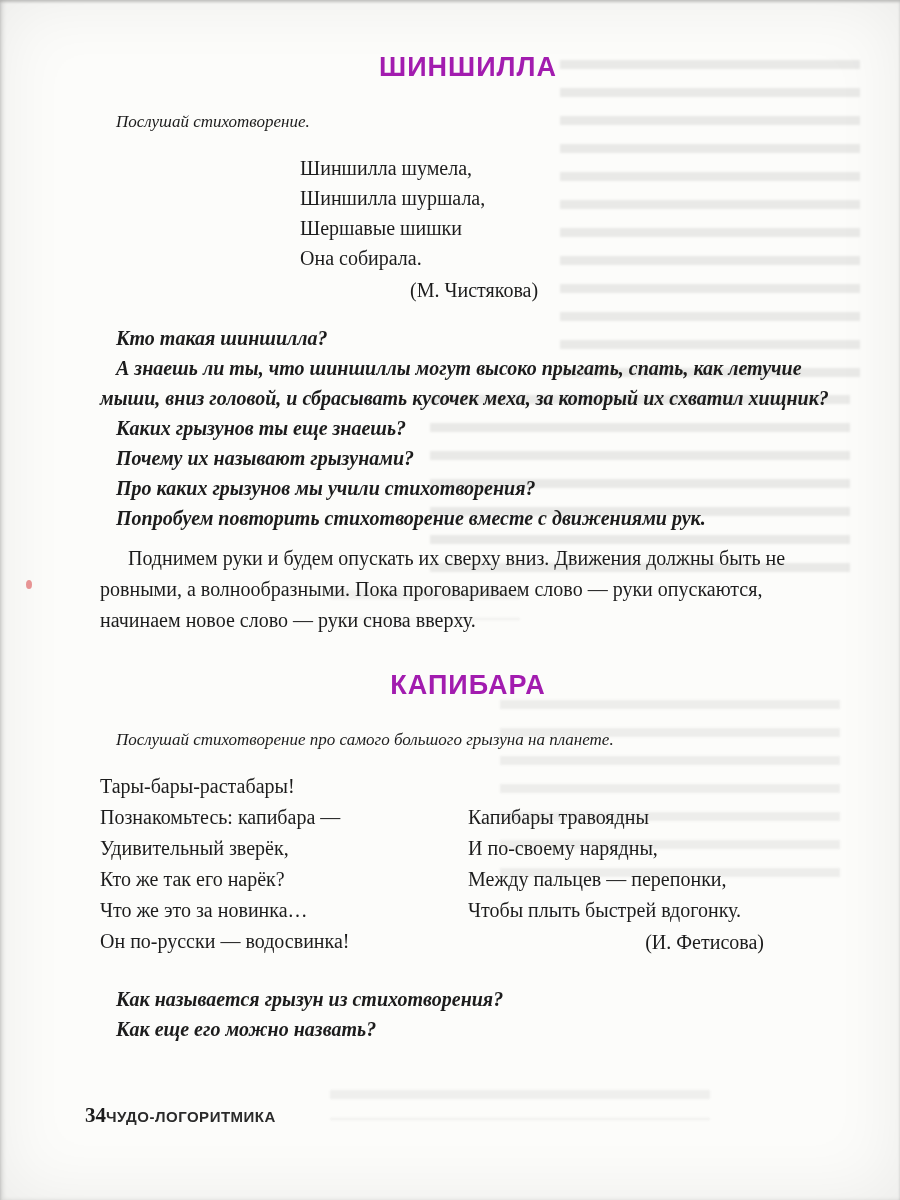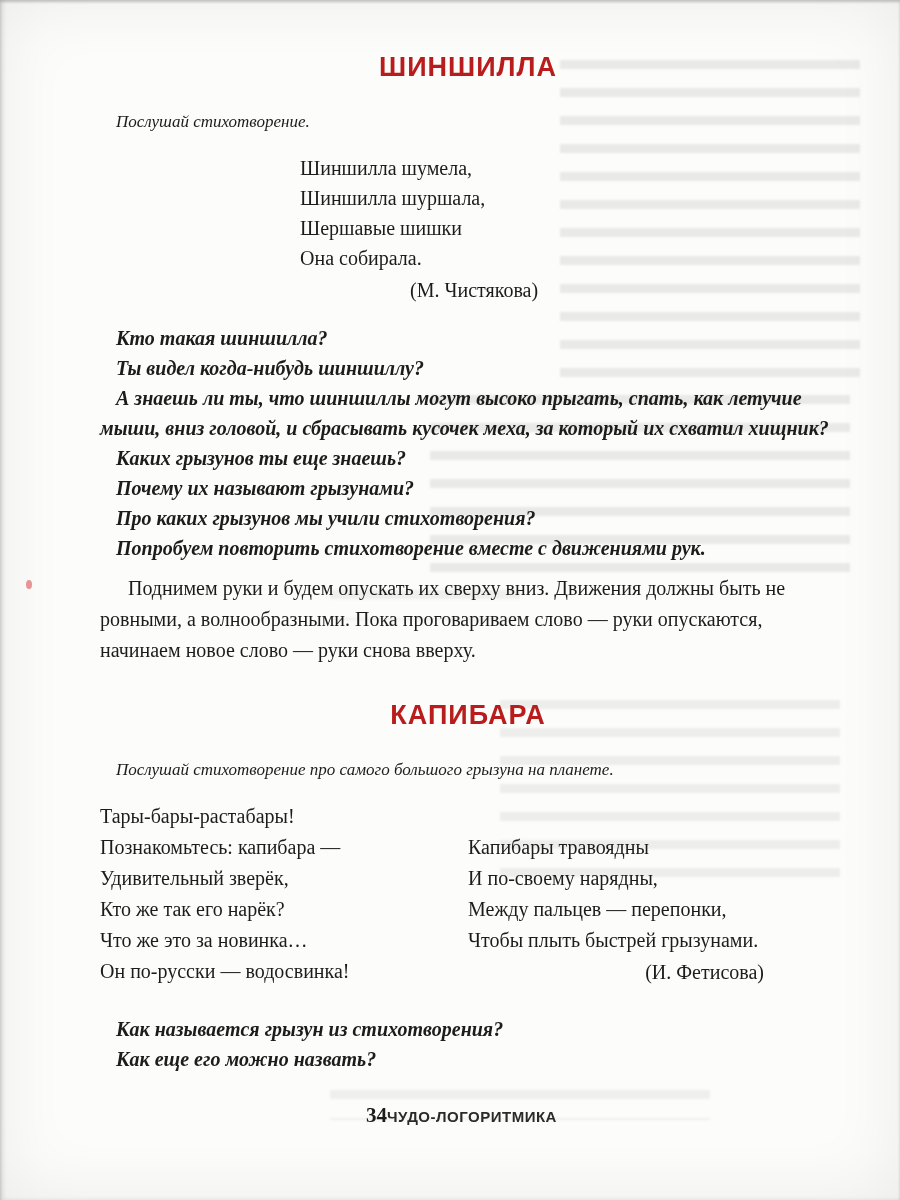--- a/index.html
+++ b/index.html
@@ -21,21 +21,21 @@
     padding:52px 64px 0 100px;
     z-index:2;
   }
   h1.section-title {
     font-family:"Liberation Sans", sans-serif;
     font-weight:bold;
     font-size:27px;
     letter-spacing:1px;
     text-align:center;
     margin:0 0 24px 0;
-    color:#b91c1c;
+    color:#a21caf;
   }
   h1.second { margin-top:34px; }
   .intro {
     font-style:italic;
     font-weight:normal;
     font-size:17px;
     line-height:30px;
     margin:0 0 16px 0;
     text-indent:16px;
   }
@@ -76,21 +76,21 @@
   .col-right .poem-author {
     margin-left:0;
     text-align:right;
     padding-right:72px;
     margin-top:1px;
   }
   .footer {
     position:absolute;
     left:85px; right:62px; top:1082px;
     display:flex;
-    justify-content:center;
+    justify-content:flex-start;
     align-items:baseline;
     z-index:2;
   }
   .page-number {
     font-weight:bold;
     font-size:21px;
     font-family:"Liberation Serif", serif;
   }
   .running-title {
     font-family:"Liberation Sans", sans-serif;
@@ -145,21 +145,20 @@
     <div class="poem-block">
       <div class="poem-line">Шиншилла шумела,</div>
       <div class="poem-line">Шиншилла шуршала,</div>
       <div class="poem-line">Шершавые шишки</div>
       <div class="poem-line">Она собирала.</div>
       <div class="poem-author">(М. Чистякова)</div>
     </div>
 
     <div class="questions">
       <p class="question">Кто такая шиншилла?</p>
-      <p class="question">Ты видел когда-нибудь шиншиллу?</p>
       <p class="question">А знаешь ли ты, что шиншиллы могут высоко прыгать, спать, как летучие мыши, вниз головой, и сбрасывать кусочек меха, за который их схватил хищник?</p>
       <p class="question">Каких грызунов ты еще знаешь?</p>
       <p class="question">Почему их называют грызунами?</p>
       <p class="question">Про каких грызунов мы учили стихотворения?</p>
       <p class="question">Попробуем повторить стихотворение вместе с движениями рук.</p>
     </div>
 
     <p class="instruction">Поднимем руки и будем опускать их сверху вниз. Движения должны быть не ровными, а волнообразными. Пока проговариваем слово — руки опускаются, начинаем новое слово — руки снова вверху.</p>
 
     <h1 class="section-title second">КАПИБАРА</h1>
@@ -172,21 +171,21 @@
         <div class="poem-line">Познакомьтесь: капибара —</div>
         <div class="poem-line">Удивительный зверёк,</div>
         <div class="poem-line">Кто же так его нарёк?</div>
         <div class="poem-line">Что же это за новинка…</div>
         <div class="poem-line">Он по-русски — водосвинка!</div>
       </div>
       <div class="col-right">
         <div class="poem-line">Капибары травоядны</div>
         <div class="poem-line">И по-своему нарядны,</div>
         <div class="poem-line">Между пальцев — перепонки,</div>
-        <div class="poem-line">Чтобы плыть быстрей грызунами.</div>
+        <div class="poem-line">Чтобы плыть быстрей вдогонку.</div>
         <div class="poem-author">(И. Фетисова)</div>
       </div>
     </div>
 
     <div class="questions">
       <p class="question">Как называется грызун из стихотворения?</p>
       <p class="question">Как еще его можно назвать?</p>
     </div>
 
   </div>

